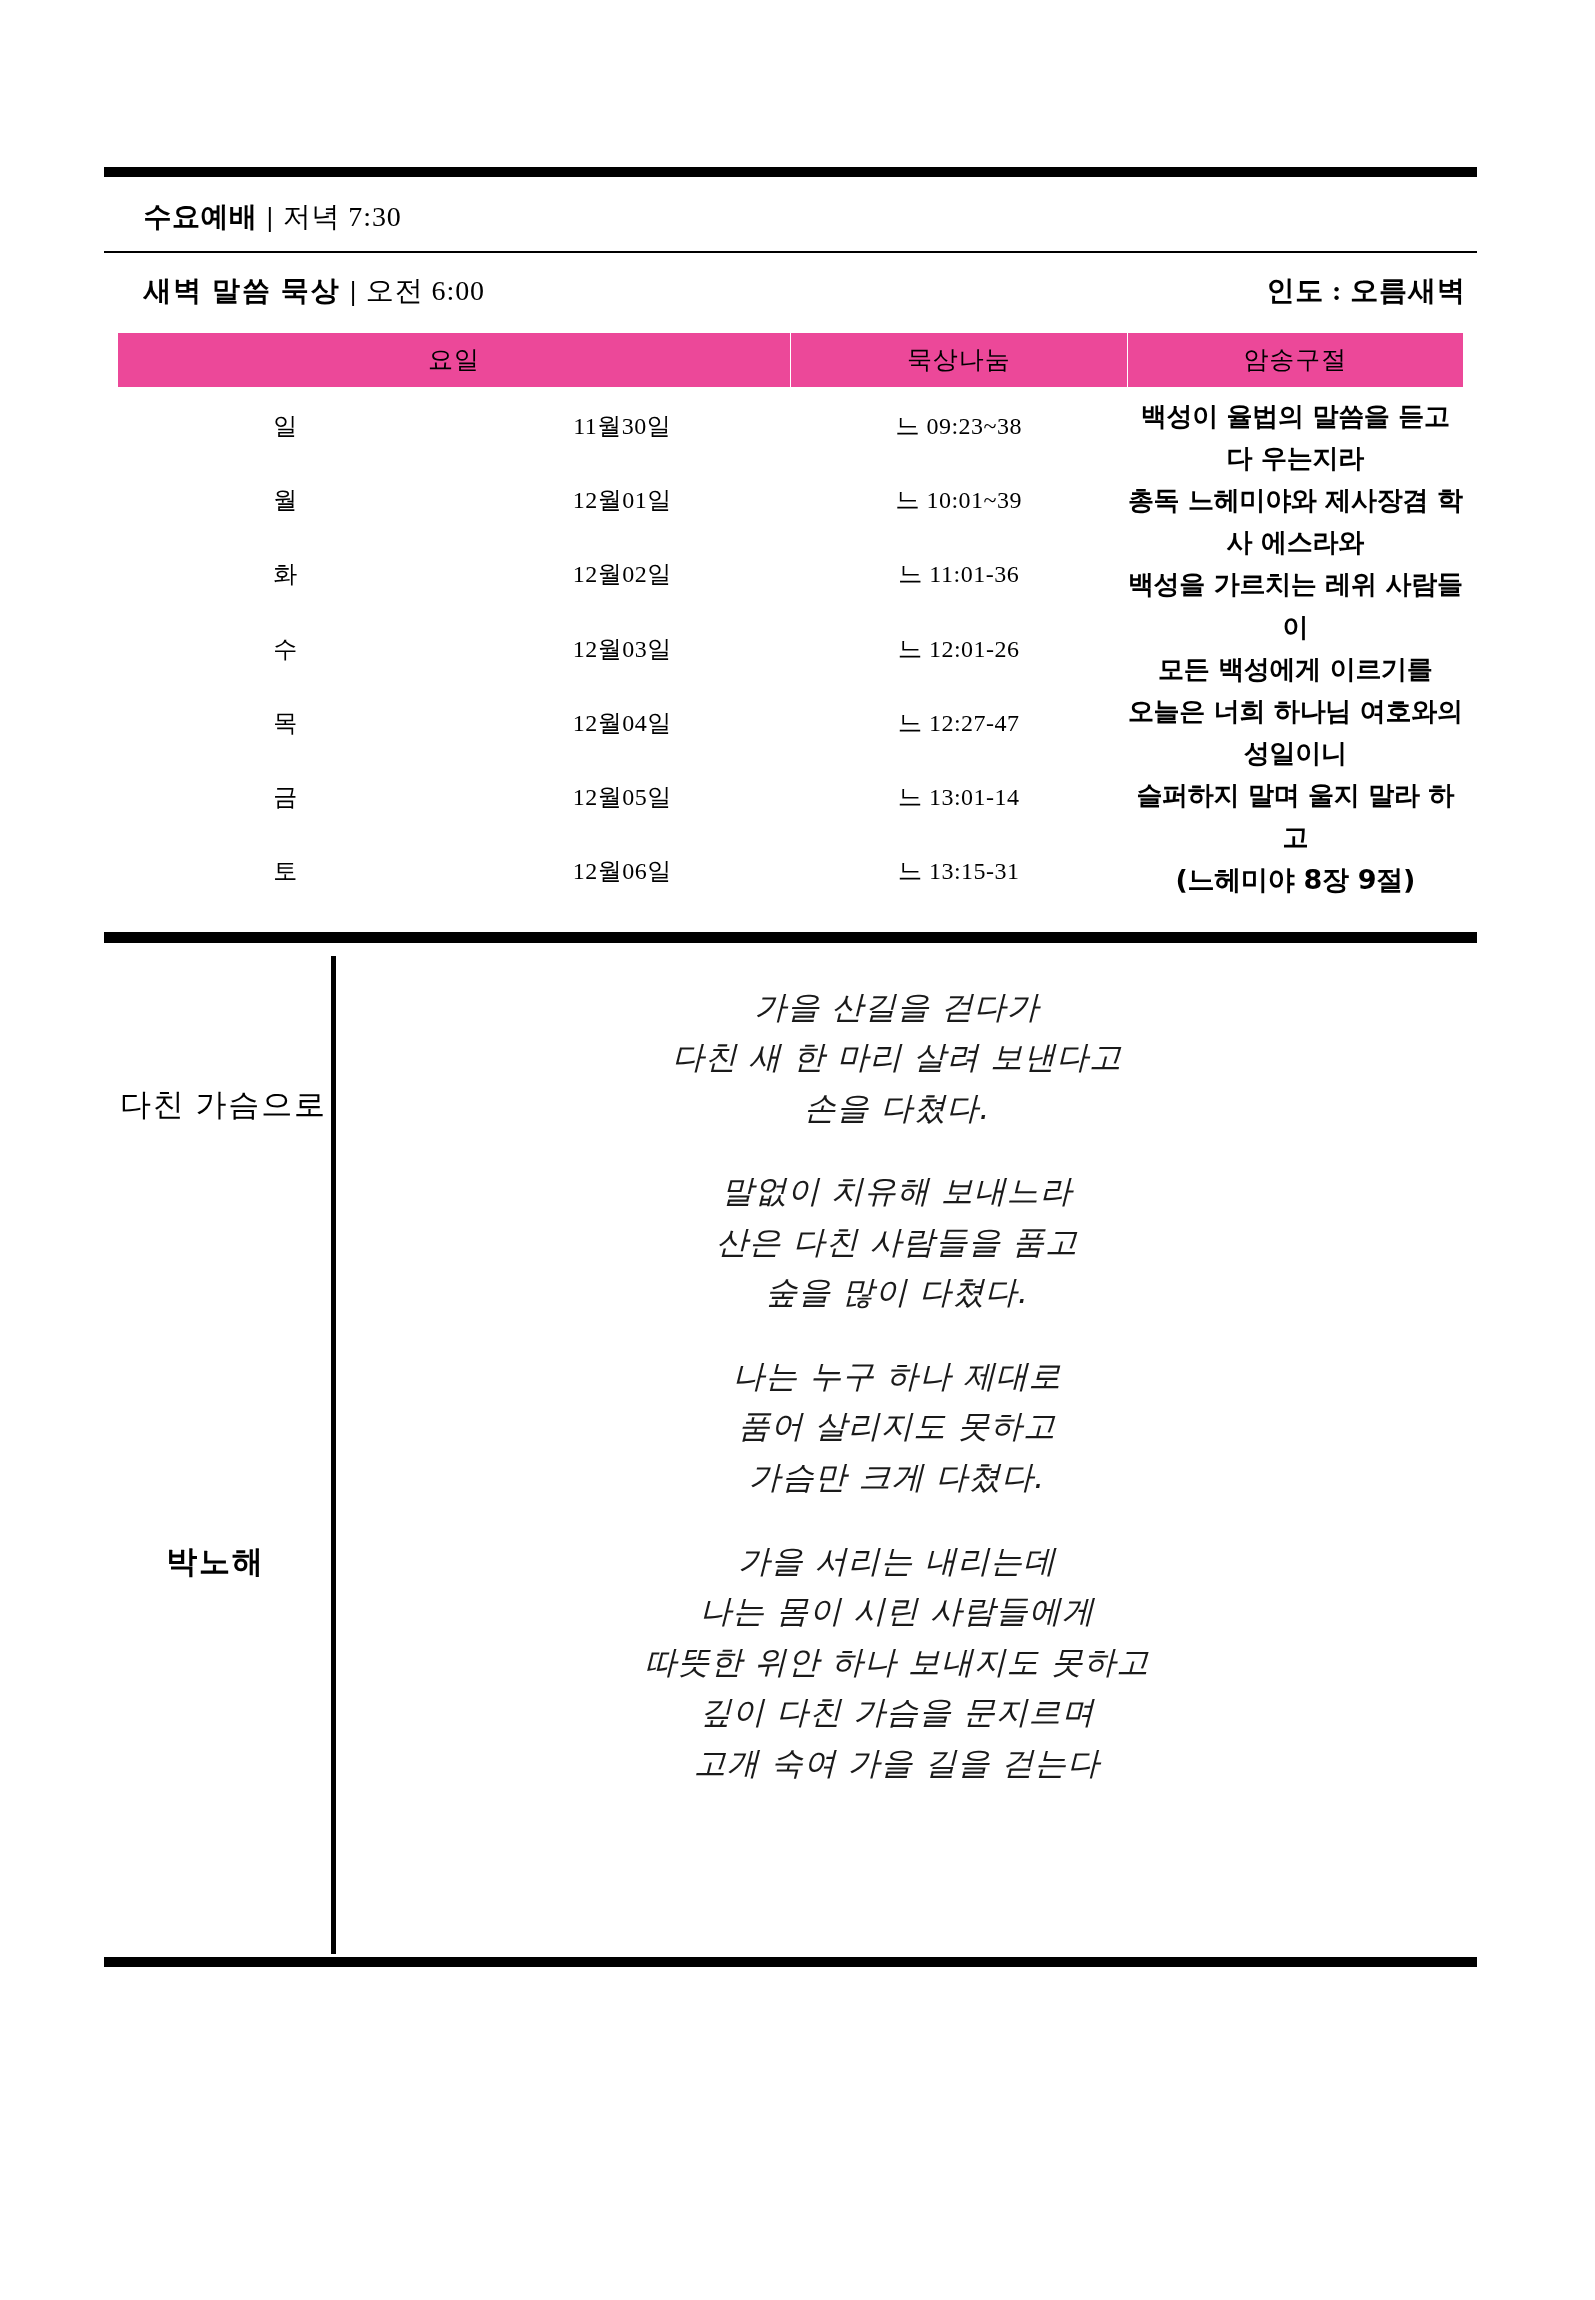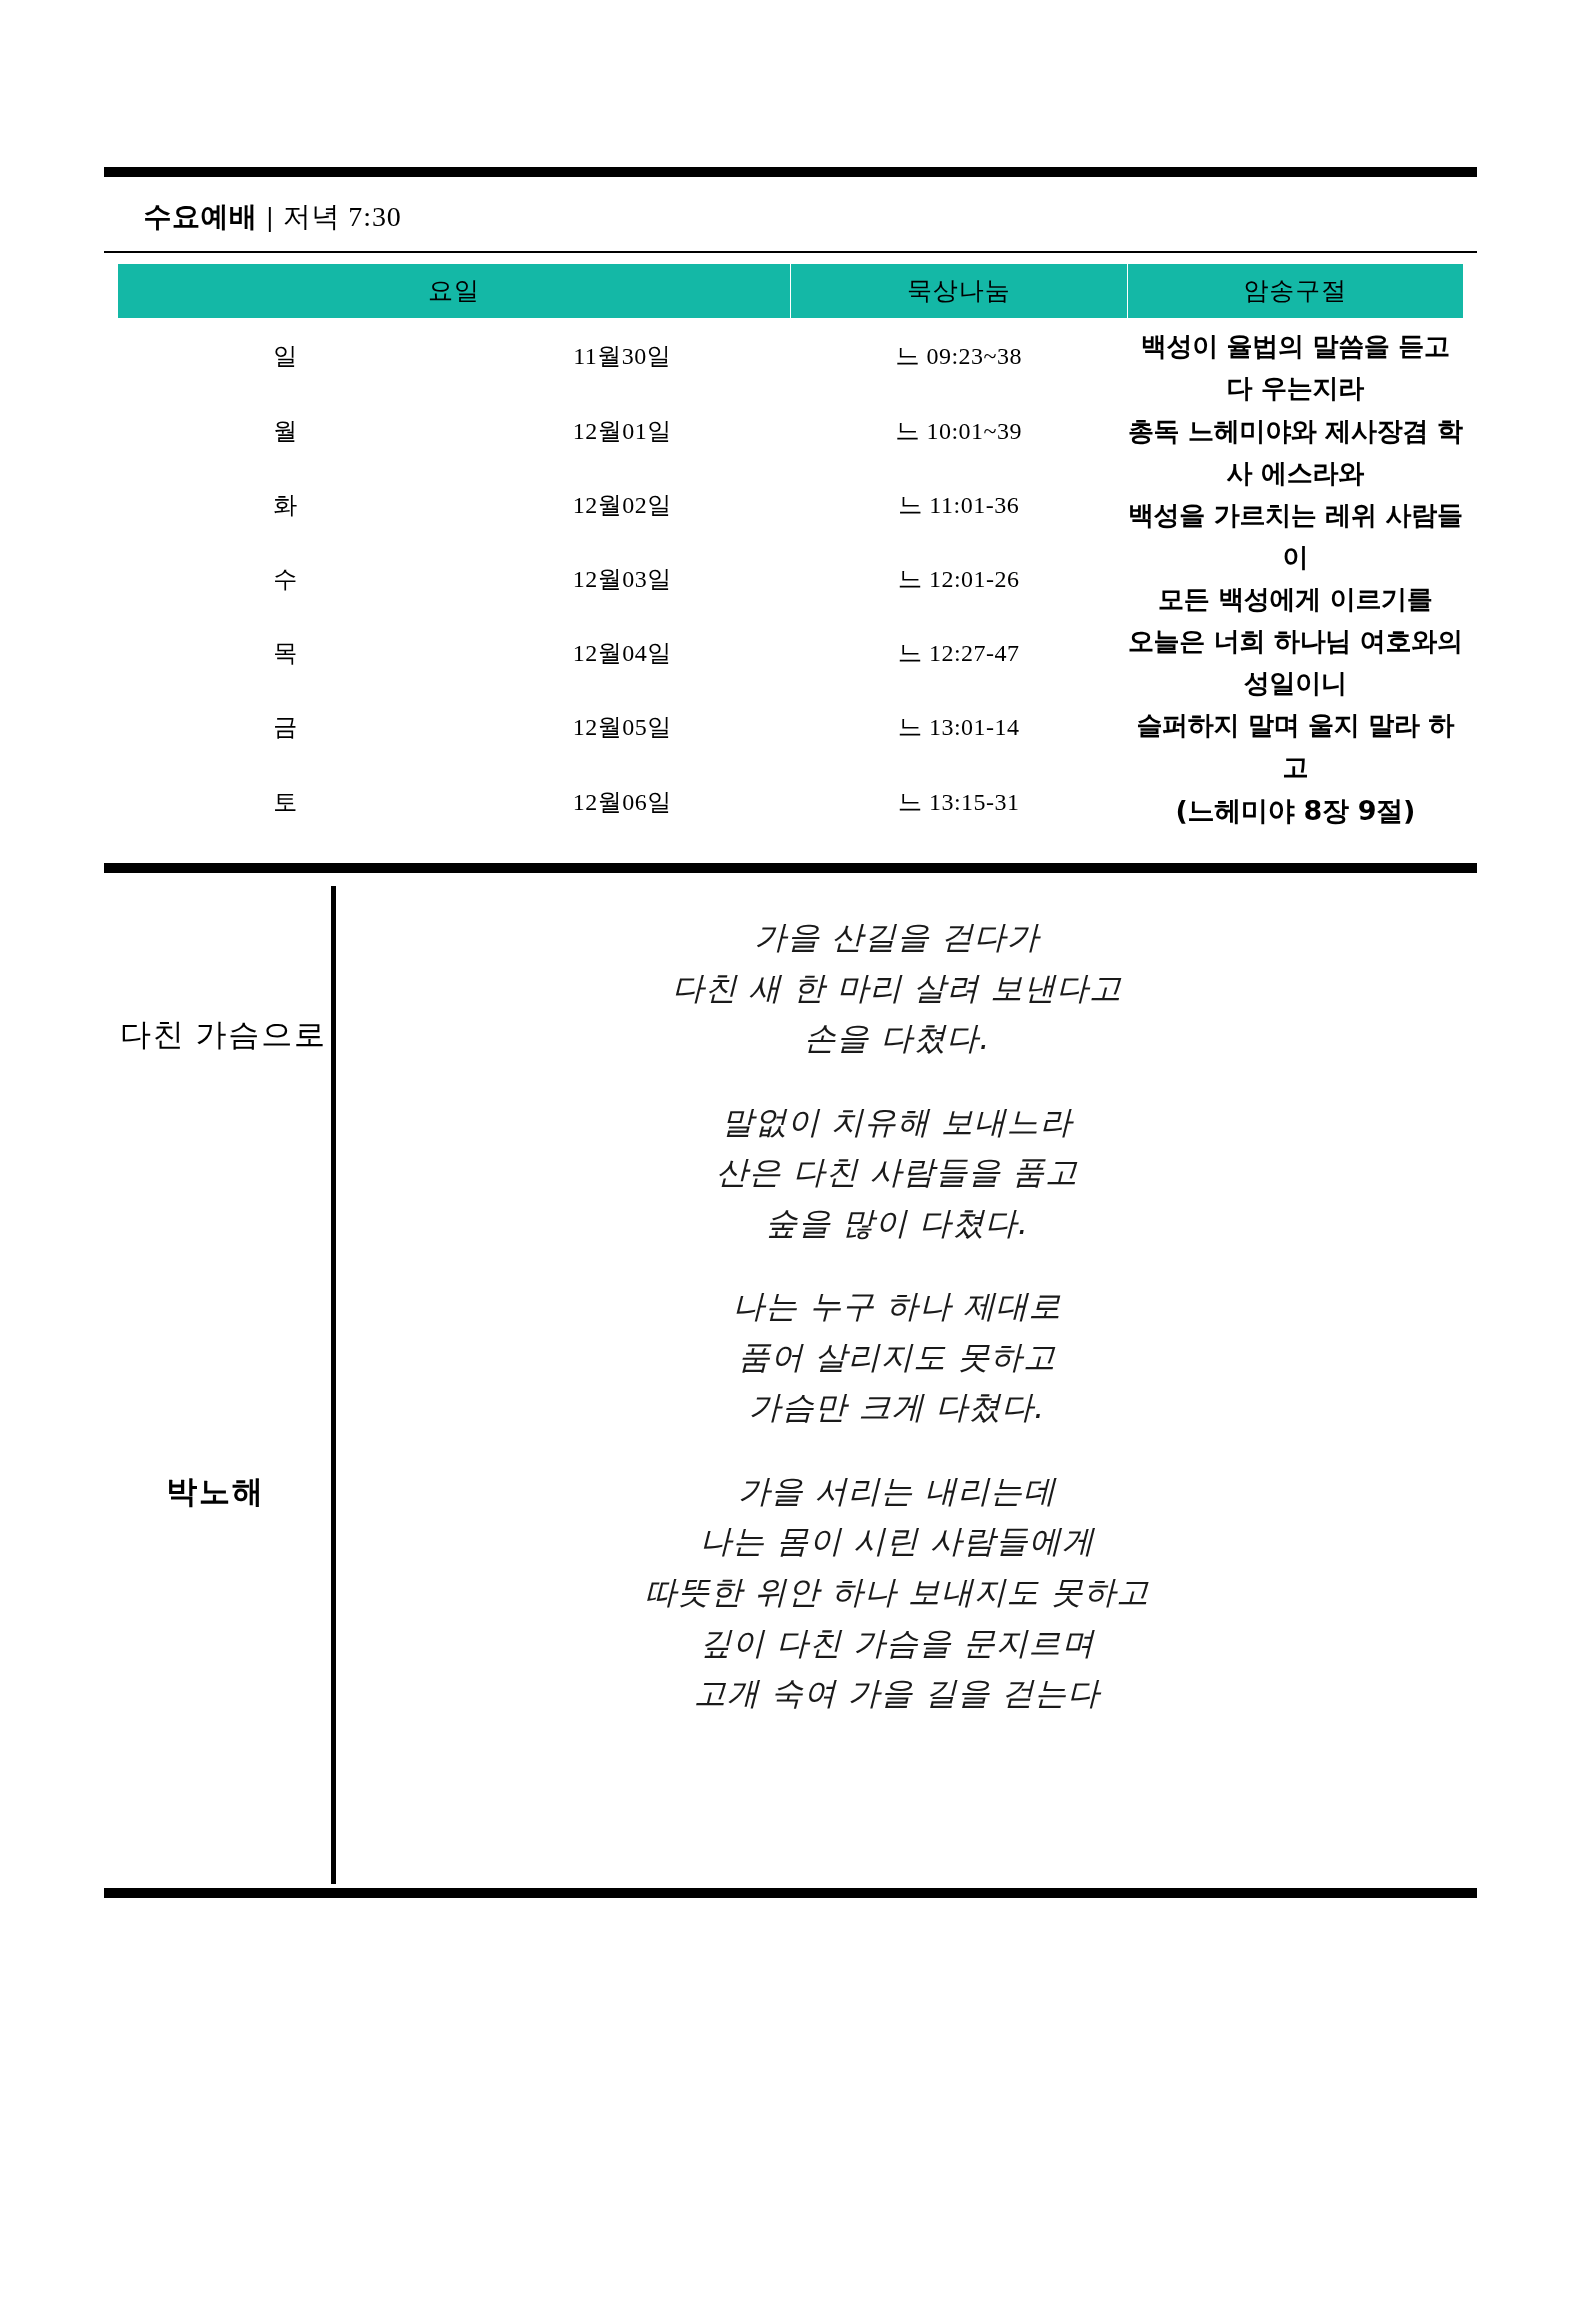--- a/index.html
+++ b/index.html
@@ -80,21 +80,21 @@
   }
 
   
   table.plan {
     border-collapse: collapse;
     width: 1347px;
     margin: 9.3px auto 0 auto;
     table-layout: fixed;
   }
   table.plan th {
-    background: #14b8a6;
+    background: #ec4899;
     border: 1.9px solid #ffffff;
     font-weight: normal;
     font-size: 25px;
     padding: 10.2px 0 11px 0;
     text-align: center;
     letter-spacing: 0.9px;
   }
   table.plan td {
     padding: 6.5px 0;
     font-size: 24px;
@@ -201,20 +201,26 @@
     <div class="rule-thick"></div>
 
     <div class="hdr-row">
       <div class="hdr-left">
         <span class="lbl">수요예배</span><span class="sep">|</span><span class="time">저녁 7:30</span>
       </div>
     </div>
 
     <div class="rule-thin"></div>
 
+    <div class="hdr-row second">
+      <div class="hdr-left">
+        <span class="lbl">새벽 말씀 묵상</span><span class="sep">|</span><span class="time">오전 6:00</span>
+      </div>
+      <div class="hdr-right">인도 : 오름새벽</div>
+    </div>
 
     <table class="plan">
       <thead>
         <tr>
           <th colspan="2">요일</th>
           <th>묵상나눔</th>
           <th>암송구절</th>
         </tr>
       </thead>
       <tbody>

